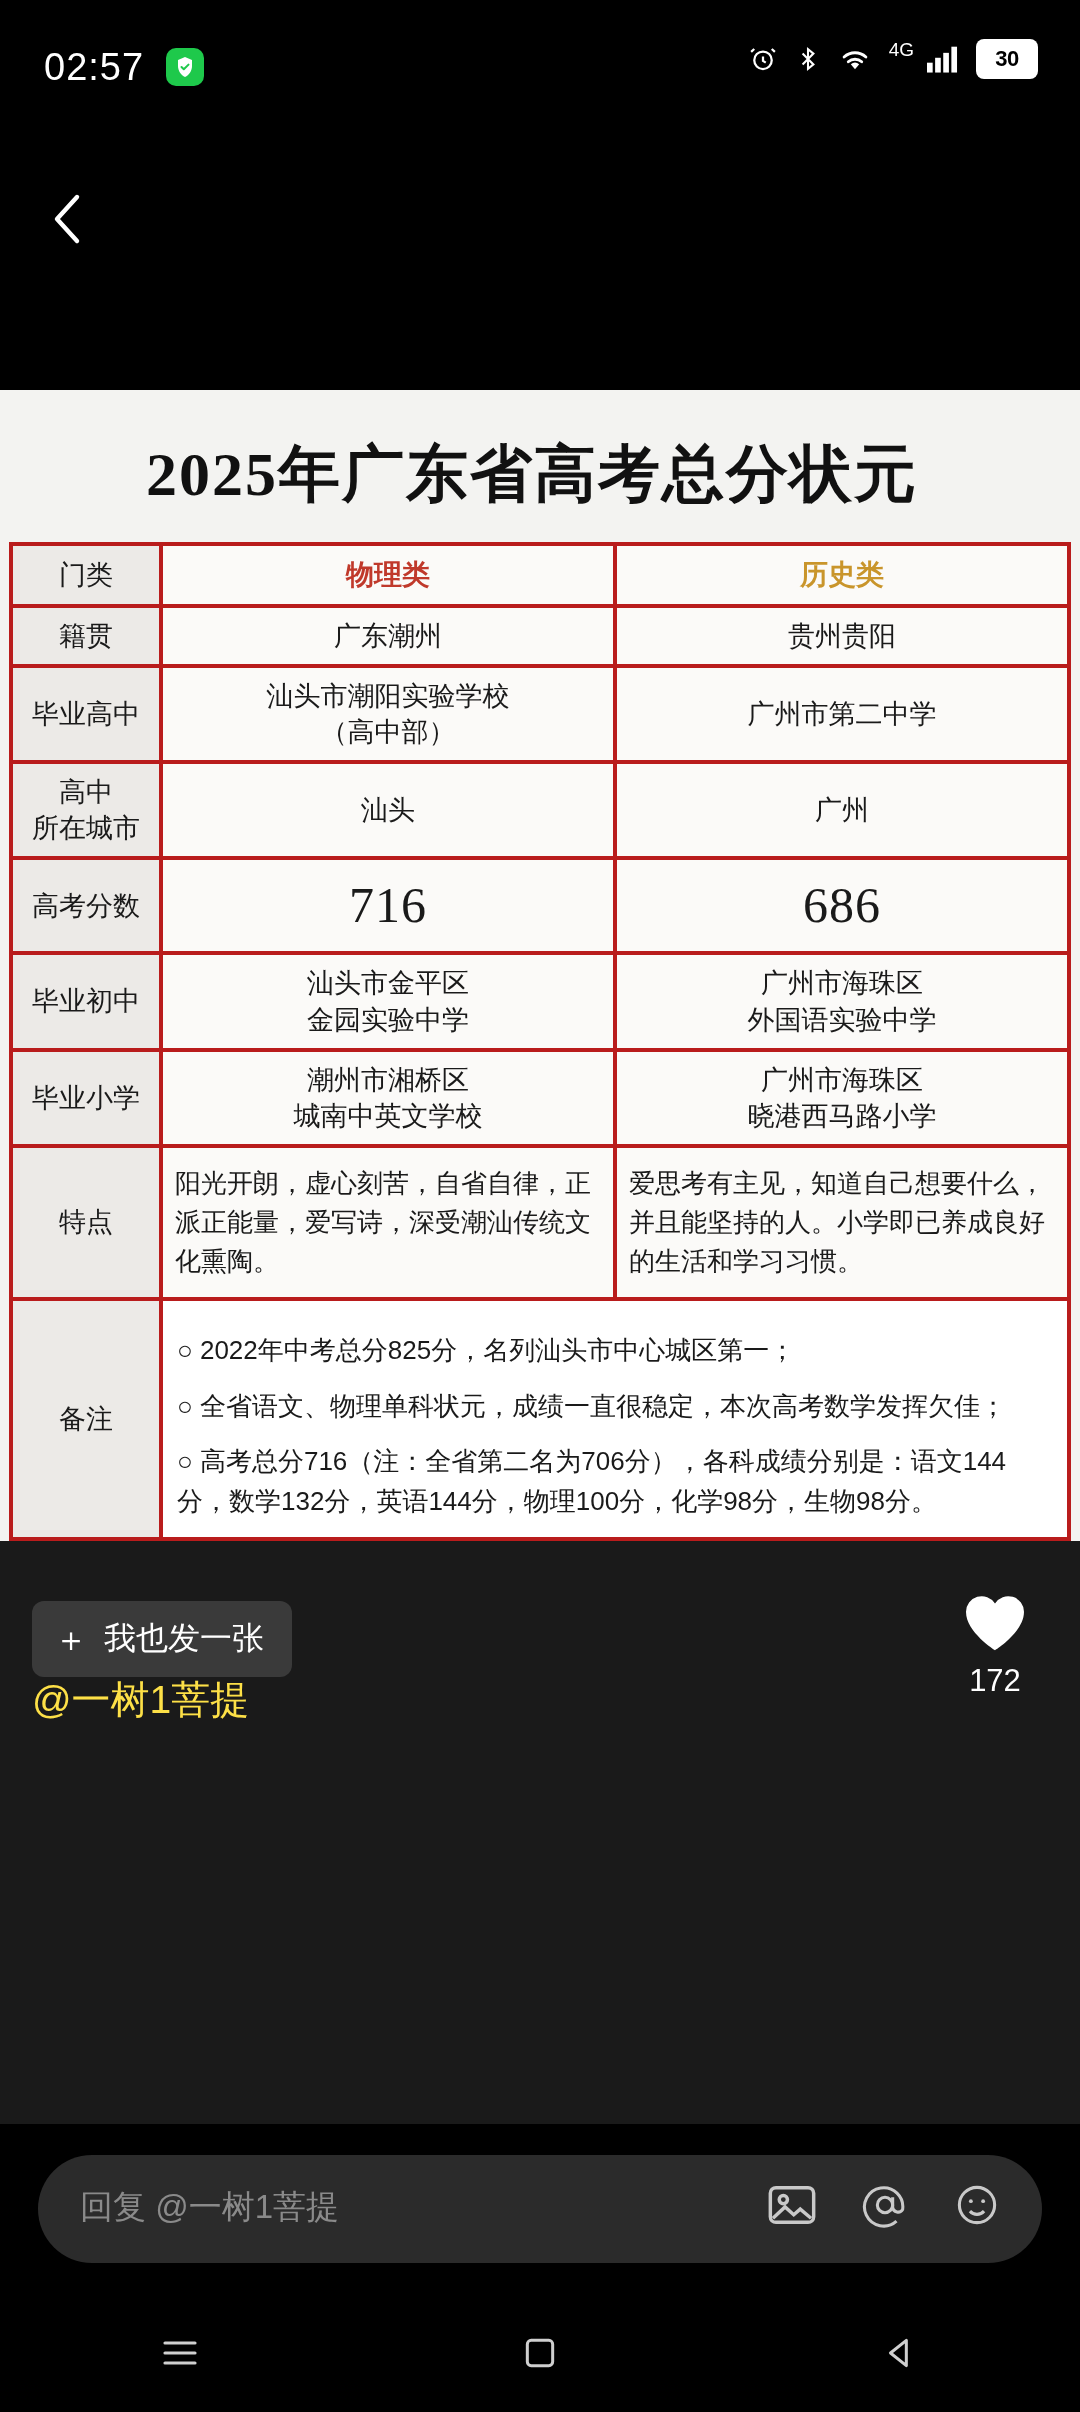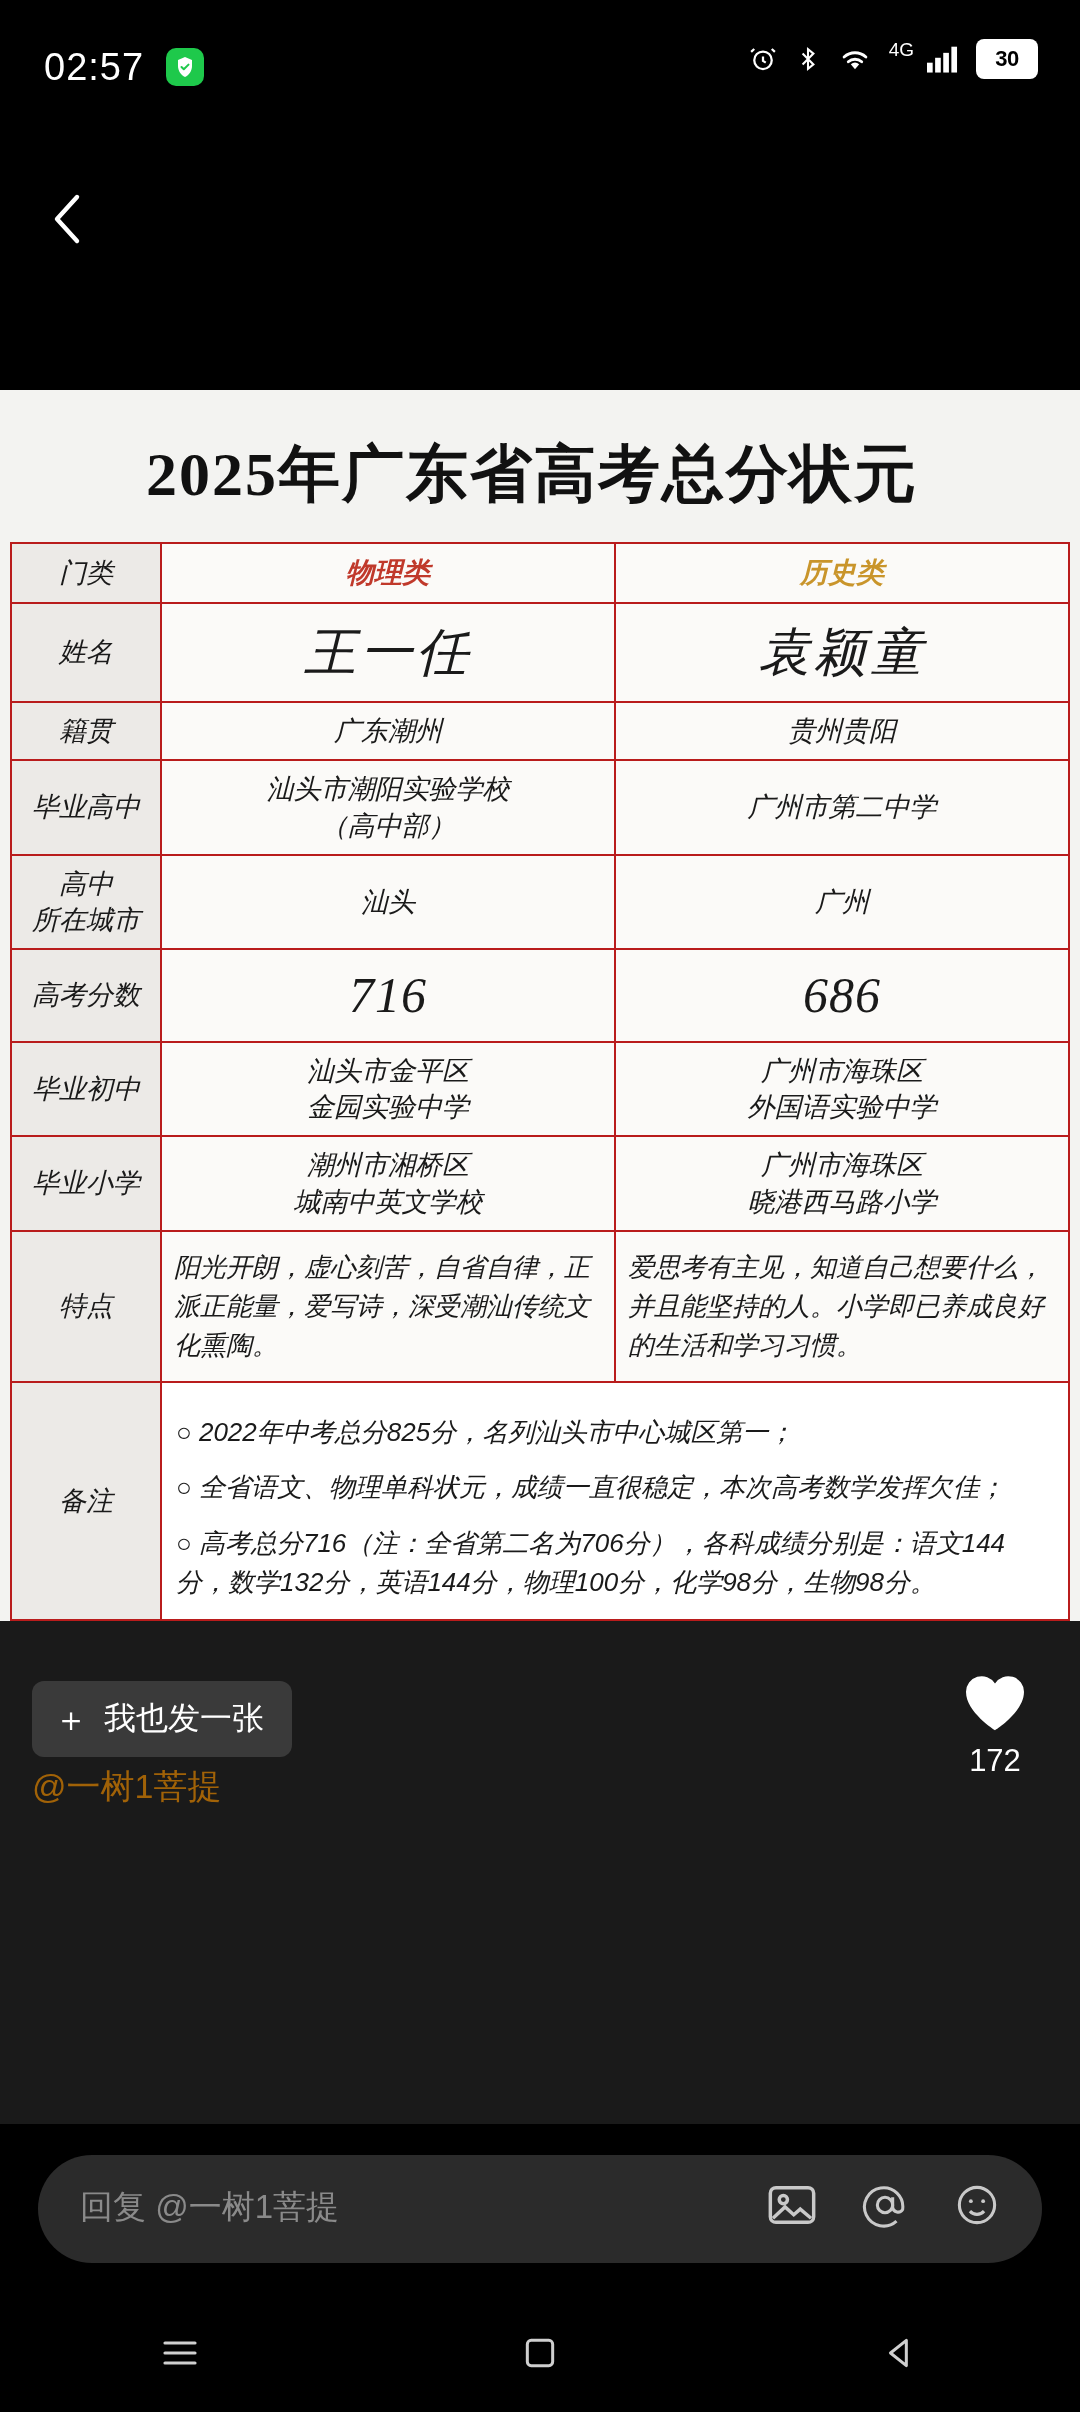--- a/index.html
+++ b/index.html
@@ -77,28 +77,27 @@
     margin: 36px 16px 26px 0;
   }
   table.grid {
     border-collapse: collapse;
     width: 1058px;
     margin: 0 auto;
     background: #fff;
     table-layout: fixed;
   }
   table.grid td {
-    border: 2px solid #b91c1c;
+    border: 4px solid #b91c1c;
     text-align: center;
     color: #1a1a1a;
     font-size: 27px;
     line-height: 1.34;
     padding: 10px 6px;
     vertical-align: middle;
-    font-style: italic;
   }
   td.rowlab {
     width: 150px;
     background: #eceae7;
     font-size: 27px;
     color: #1d1d1d;
     line-height: 1.28;
   }
   td.cellA, td.cellB { width: 454px; background: #fbfaf8; }
   .r-head td.cellA { color: #c0392b; font-weight: 700; font-size: 28px; }
@@ -142,23 +141,23 @@
     color: #fff;
     border-radius: 12px;
     padding: 16px 28px 16px 22px;
     font-size: 32px;
     display: flex; align-items: center; gap: 16px;
     cursor: pointer;
   }
   .plus { font-size: 34px; line-height: 1; }
   .handle {
     position: absolute;
-    left: 32px; top: 143px;
-    color: #a16207;
-    font-size: 34px;
+    left: 32px; top: 132px;
+    color: #fde047;
+    font-size: 39px;
   }
   .like-wrap {
     position: absolute;
     right: 48px; top: 46px;
     display: flex; flex-direction: column; align-items: center; gap: 4px;
     cursor: pointer;
   }
   .like-count { color: #fff; font-size: 31px; }
 
   
@@ -247,25 +246,20 @@
 
   <div class="image-area">
     <div class="img-title">2025年广东省高考总分状元</div>
 
     <table class="grid">
       <tbody>
           <tr class="r-head">
         <td class="rowlab">门类</td>
         <td class="cellA">物理类</td>
         <td class="cellB">历史类</td>
-      </tr>
-      <tr class="r-name">
-        <td class="rowlab">姓名</td>
-        <td class="cellA">王一任</td>
-        <td class="cellB">袁颖童</td>
       </tr>
       <tr>
         <td class="rowlab">籍贯</td>
         <td class="cellA">广东潮州</td>
         <td class="cellB">贵州贵阳</td>
       </tr>
       <tr>
         <td class="rowlab">毕业高中</td>
         <td class="cellA ml">汕头市潮阳实验学校<br>（高中部）</td>
         <td class="cellB ml">广州市第二中学</td>

